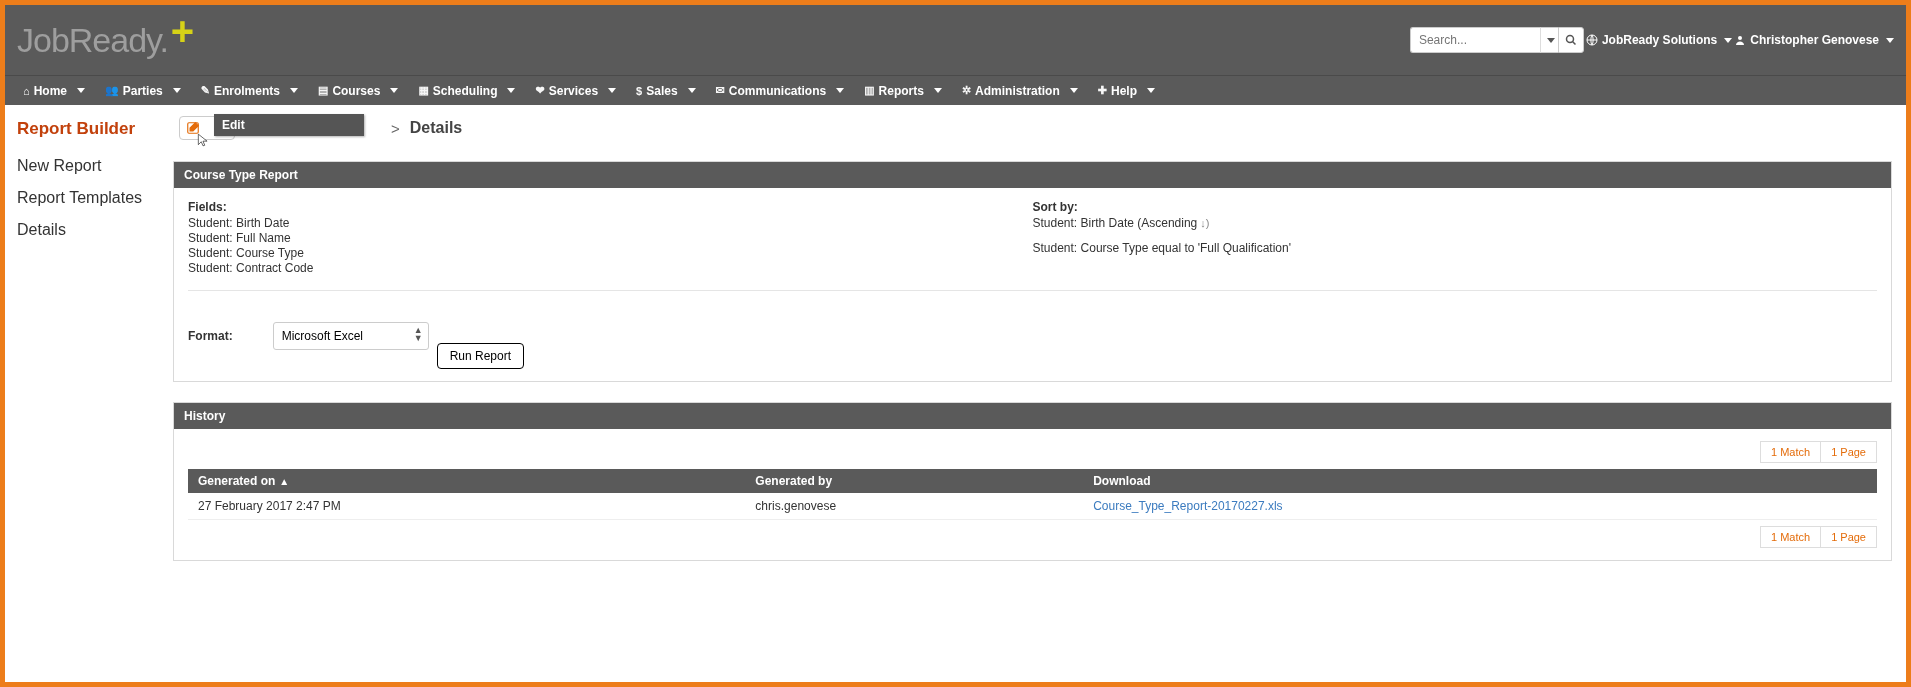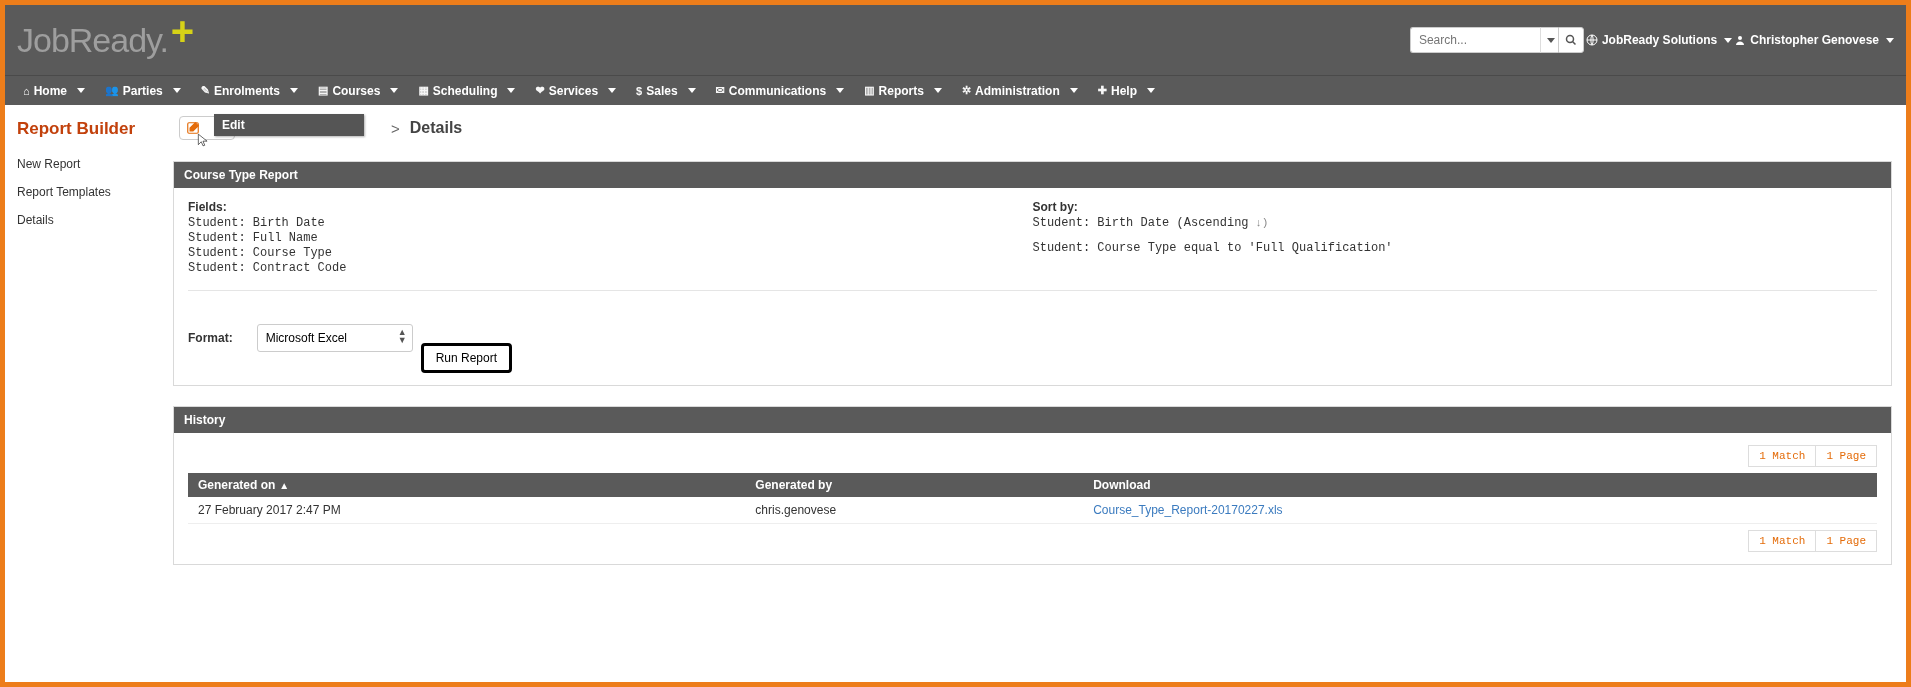--- a/index.html
+++ b/index.html
@@ -139,21 +139,21 @@
     border-right: none;
   }
   .sidebar h2 {
     font-size: 17px;
     font-weight: bold;
     color: #c2410c;
     margin-bottom: 18px;
   }
   .side-link {
     display: block;
-    font-size: 12px;
+    font-size: 16px;
     color: #333;
     margin-bottom: 14px;
     cursor: pointer;
   }
   .main {
     flex: 1;
     padding: 8px 14px 0 0;
     position: relative;
   }
   .breadcrumb-row {
@@ -231,26 +231,26 @@
     font-size: 12px;
   }
   .cols {
     display: flex;
     border-bottom: 1px solid #e5e5e5;
     padding-bottom: 14px;
     margin-bottom: 12px;
   }
   .col { flex: 1; }
   .lbl { font-weight: bold; margin-bottom: 2px; }
-  .line { margin-bottom: 1px; font-family: Liberation Mono, monospace; }
+  .line { margin-bottom: 1px; }
   .ascend { color: #888; font-size:11px; }
   .format-row {
     display: flex;
     align-items: center;
-    gap: 24px;
+    gap: 40px;
   }
   .format-label { font-weight: bold; }
   .select {
     border: 1px solid #ccc;
     border-radius: 3px;
     height: 28px;
     width: 156px;
     padding: 0 22px 0 8px;
     font-size: 12px;
     appearance: none;
@@ -261,42 +261,41 @@
   .select-arrows {
     position: absolute;
     right: 6px;
     top: 4px;
     font-size: 9px;
     color: #555;
     display:flex; flex-direction:column; line-height:8px;
     pointer-events:none;
   }
   .btn {
-    border: 3px solid #000000;
+    border: 1px solid #000000;
     border-radius: 4px;
     background: #fff;
     padding: 5px 12px;
     font-size: 12px;
     cursor: pointer;
     margin-top: 40px;
   }
   .pager-row {
     display: flex;
     justify-content: flex-end;
     gap: 0;
     margin-bottom: 6px;
   }
   .pager-row.bottom { margin-top: 6px; margin-bottom: 0; }
   .pager-box {
     border: 1px solid #ddd;
     padding: 4px 10px;
     font-size: 11px;
     color: #e46c0a;
     margin-left: -1px;
-    font-family: Liberation Mono, monospace;
   }
   table.history {
     width: 100%;
     border-collapse: collapse;
     font-size: 12px;
   }
   table.history thead th {
     background: #5a5a5a;
     color: #fff;
     text-align: left;

